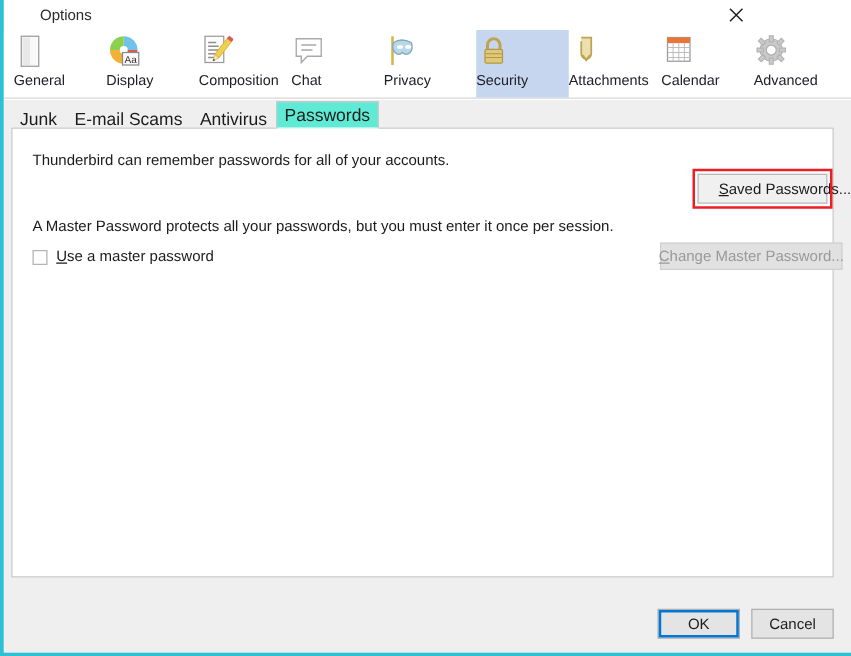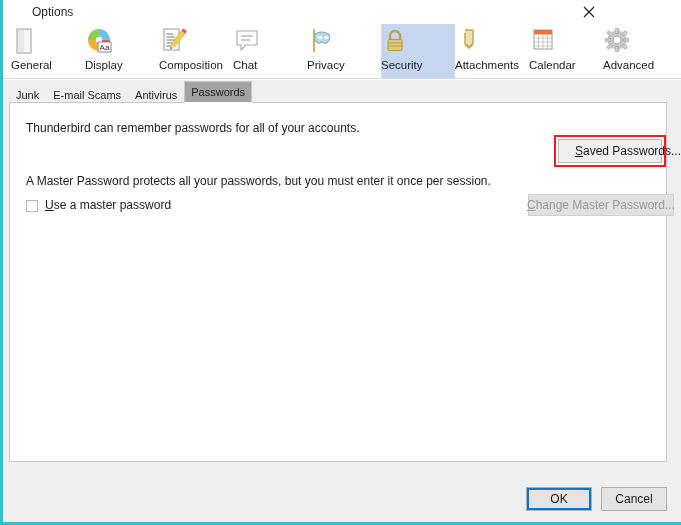--- a/index.html
+++ b/index.html
@@ -105,35 +105,35 @@
   
   .tabstrip {
     position: absolute;
     left: 6px;
     top: 5px;
     height: 18px;
     display: flex;
     align-items: flex-end;
   }
   .tab {
-    font-size: 11px;
+    font-size: 14px;
     color: #1c1c1c;
     padding: 2px 6px 2px 6px;
     line-height: 14px;
     background: transparent;
     border: 1px solid transparent;
     border-bottom: none;
     cursor: pointer;
     white-space: nowrap;
     position: relative;
     top: 1px;
     text-align: right;
   }
   .tab.active {
-    background: #a3a3a3;
+    background: #5eead4;
     border: 1px solid #c8c8c8;
     border-bottom: 1px solid #ffffff;
     top: 0;
     padding-top: 3px;
     padding-bottom: 3px;
     z-index: 3;
   }
 
   
   .panel {

